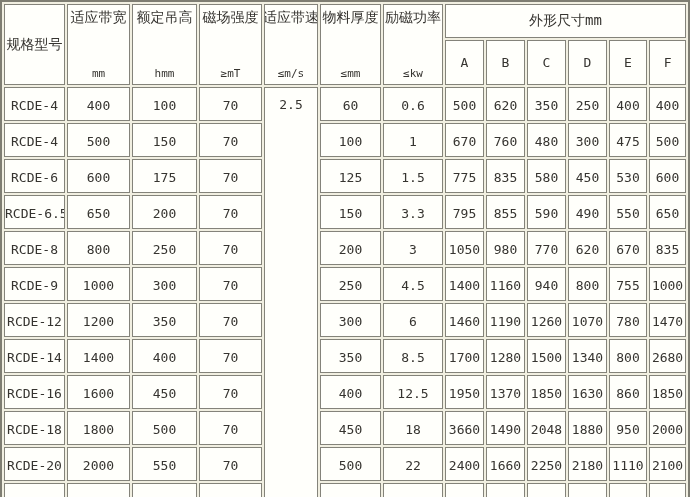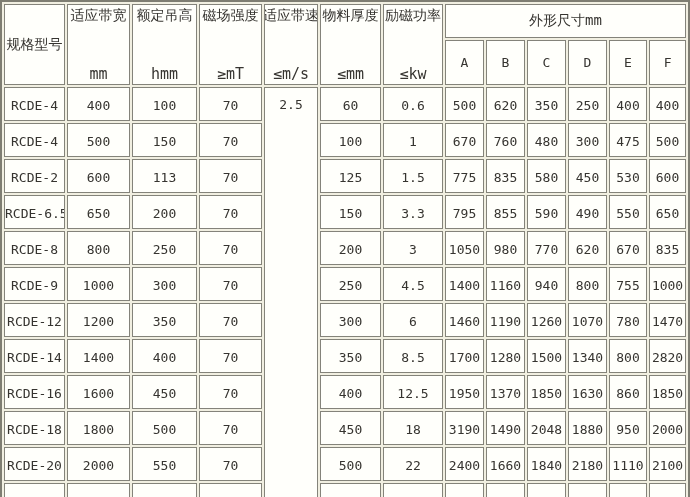--- a/index.html
+++ b/index.html
@@ -33,21 +33,21 @@
   thead th { font-size: 14px; }
   tr.h1 th { height: 32px; }
   tr.h2 th { height: 43px; font-size: 13px; }
   tbody td { height: 30px; padding-top: 2px; }
   
   .hdr {
     display: flex; flex-direction: column;
     align-items: center; justify-content: center;
     gap: 15px; height: 100%;
   }
-  .hdr .unit { font-size: 15px; margin-top: 25px; }
+  .hdr .unit { font-size: 11px; margin-top: 25px; }
   
   .wavy {
     text-decoration-style: wavy;
     text-decoration-color: #e00000;
     text-decoration-thickness: 1px;
     text-underline-offset: 3px;
   }
   
   td.speed-merged {
     vertical-align: top;
@@ -151,23 +151,23 @@
         <td>100</td>
         <td>1</td>
         <td>670</td>
         <td>760</td>
         <td>480</td>
         <td>300</td>
         <td>475</td>
         <td>500</td>
       </tr>
       <tr>
-        <td>RCDE-2</td>
+        <td>RCDE-6</td>
         <td>600</td>
-        <td>113</td>
+        <td>175</td>
         <td>70</td>
         <td>125</td>
         <td>1.5</td>
         <td>775</td>
         <td>835</td>
         <td>580</td>
         <td>450</td>
         <td>530</td>
         <td>600</td>
       </tr>
@@ -232,21 +232,21 @@
         <td>1400</td>
         <td>400</td>
         <td>70</td>
         <td>350</td>
         <td>8.5</td>
         <td>1700</td>
         <td>1280</td>
         <td>1500</td>
         <td>1340</td>
         <td>800</td>
-        <td>2820</td>
+        <td>2680</td>
       </tr>
       <tr>
         <td>RCDE-16</td>
         <td>1600</td>
         <td>450</td>
         <td>70</td>
         <td>400</td>
         <td>12.5</td>
         <td>1950</td>
         <td>1370</td>
@@ -255,37 +255,37 @@
         <td>860</td>
         <td>1850</td>
       </tr>
       <tr>
         <td>RCDE-18</td>
         <td>1800</td>
         <td>500</td>
         <td>70</td>
         <td>450</td>
         <td>18</td>
-        <td>3190</td>
+        <td>3660</td>
         <td>1490</td>
         <td>2048</td>
         <td>1880</td>
         <td>950</td>
         <td>2000</td>
       </tr>
       <tr>
         <td>RCDE-20</td>
         <td>2000</td>
         <td>550</td>
         <td>70</td>
         <td>500</td>
         <td>22</td>
         <td>2400</td>
         <td>1660</td>
-        <td>1840</td>
+        <td>2250</td>
         <td>2180</td>
         <td>1110</td>
         <td>2100</td>
       </tr>
       <tr>
         <td>RCDE-22</td>
         <td>2200</td>
         <td>600</td>
         <td>70</td>
         <td>550</td>

